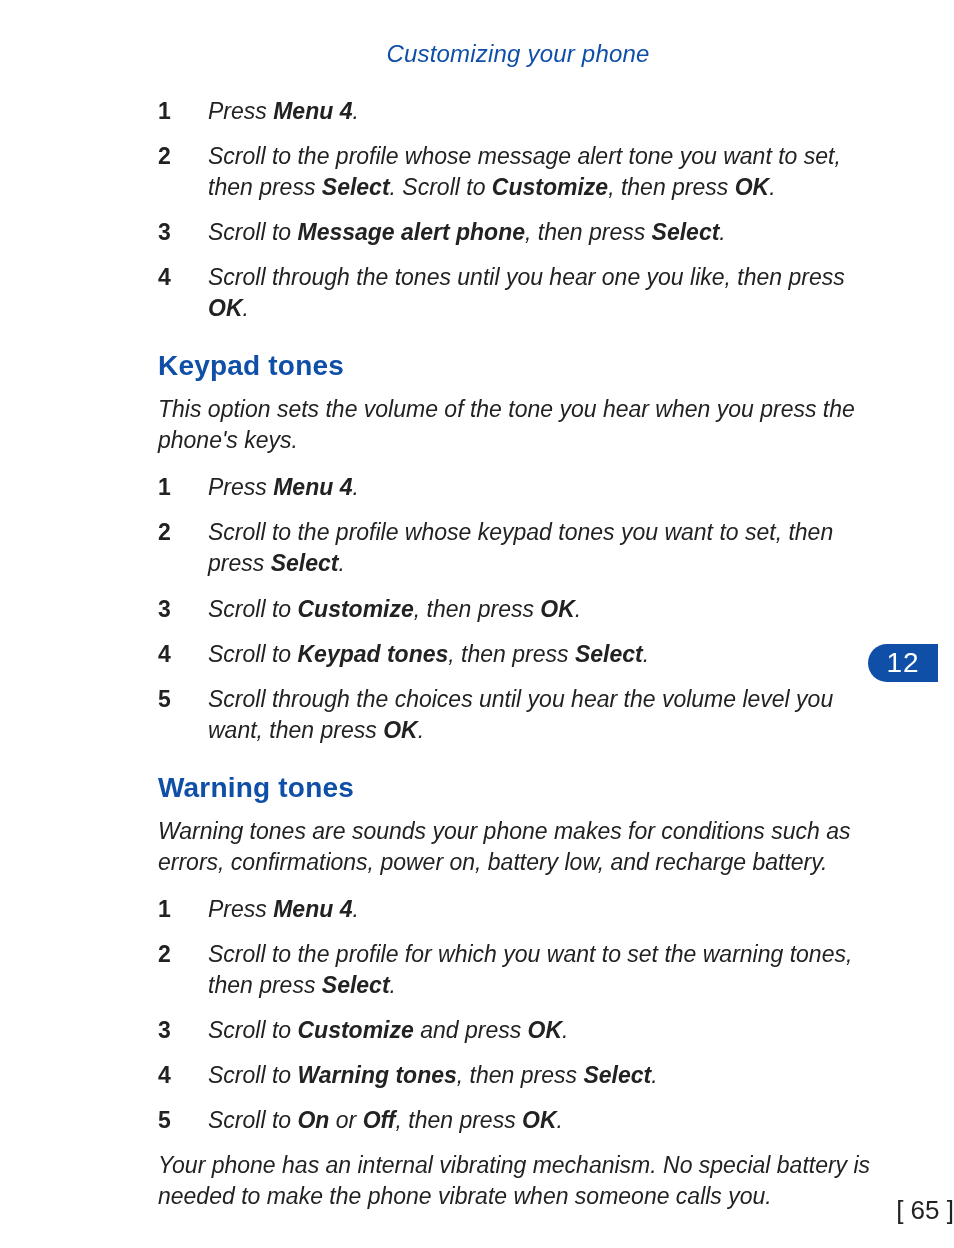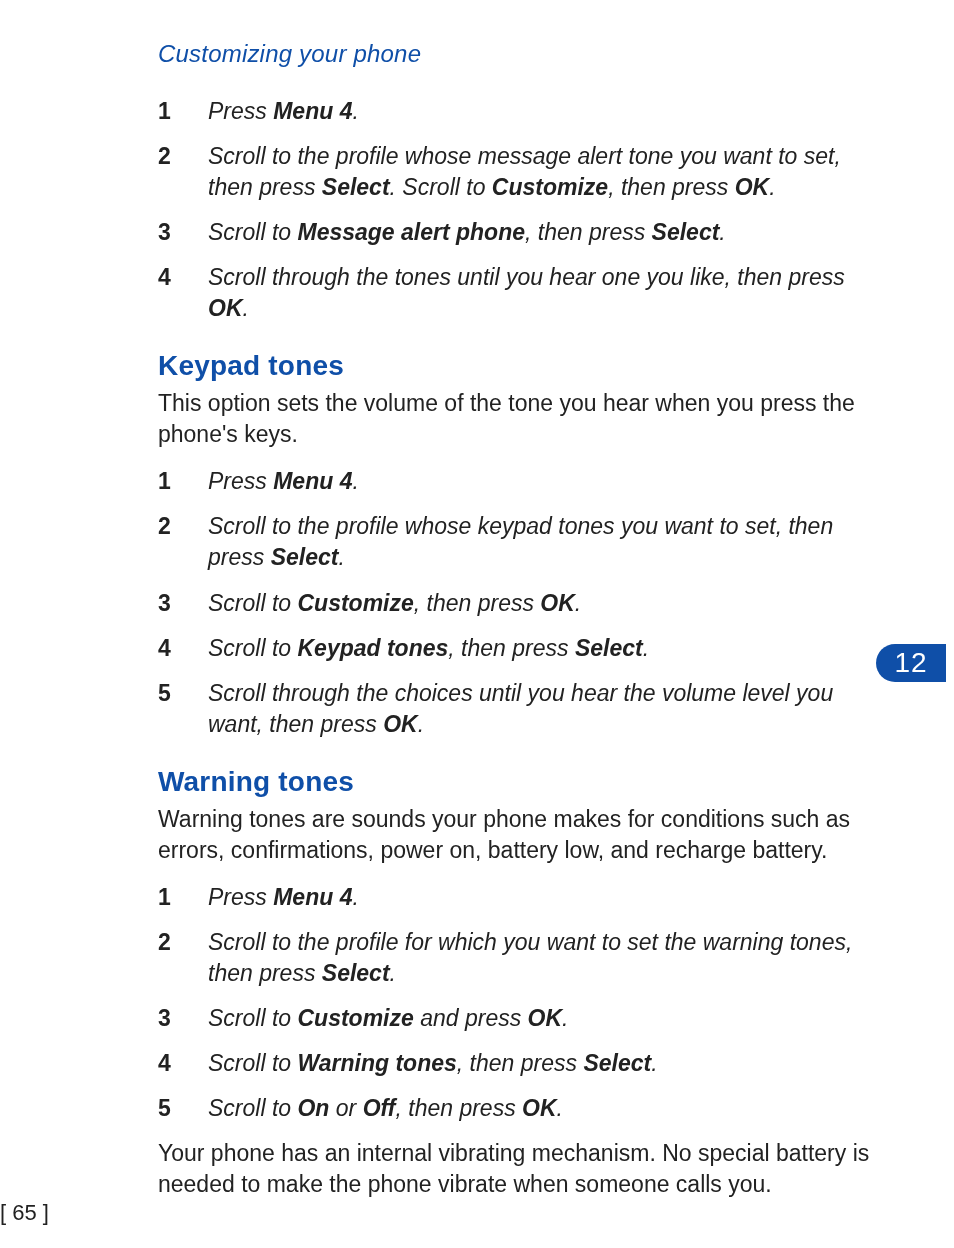--- a/index.html
+++ b/index.html
@@ -12,21 +12,21 @@
     color: #222;
     position: relative;
   }
   .page {
     position: absolute;
     left: 158px;
     top: 40px;
     width: 720px;
   }
   .running-head {
-    text-align: left;
+    text-align: center;
     font-style: italic;
     color: #0f4fa8;
     font-size: 24px;
     margin-bottom: 28px;
     letter-spacing: 0.2px;
   }
   .ol {
     margin: 0;
     padding: 0;
   }
@@ -52,46 +52,47 @@
   h2.section {
     color: #0f4fa8;
     font-size: 28px;
     font-weight: 700;
     margin: 26px 0 6px 0;
     letter-spacing: 0.2px;
   }
   .para {
     font-size: 23px;
     line-height: 1.35;
-    margin: 0 0 16px 0;
+    margin: 12px 0 16px 0;
+    font-style: italic;
   }
   .chapter-tab {
     position: absolute;
-    right: 8px;
+    right: 16px;
     top: 644px;
     width: 70px;
     height: 38px;
     background: #0f4fa8;
     border-top-left-radius: 19px;
     border-bottom-left-radius: 19px;
     color: #fff;
     font-size: 28px;
     font-weight: 400;
     display: flex;
     align-items: center;
     justify-content: center;
     letter-spacing: 1px;
   }
   .page-number {
     position: absolute;
     bottom: 22px;
     left: 0;
     right: 0;
-    text-align: left;
-    font-size: 22px;
+    text-align: right;
+    font-size: 26px;
     color: #222;
   }
 </style>
 </head>
 <body>
 
 <div class="page">
 
   <div class="running-head">Customizing your phone</div>
 

